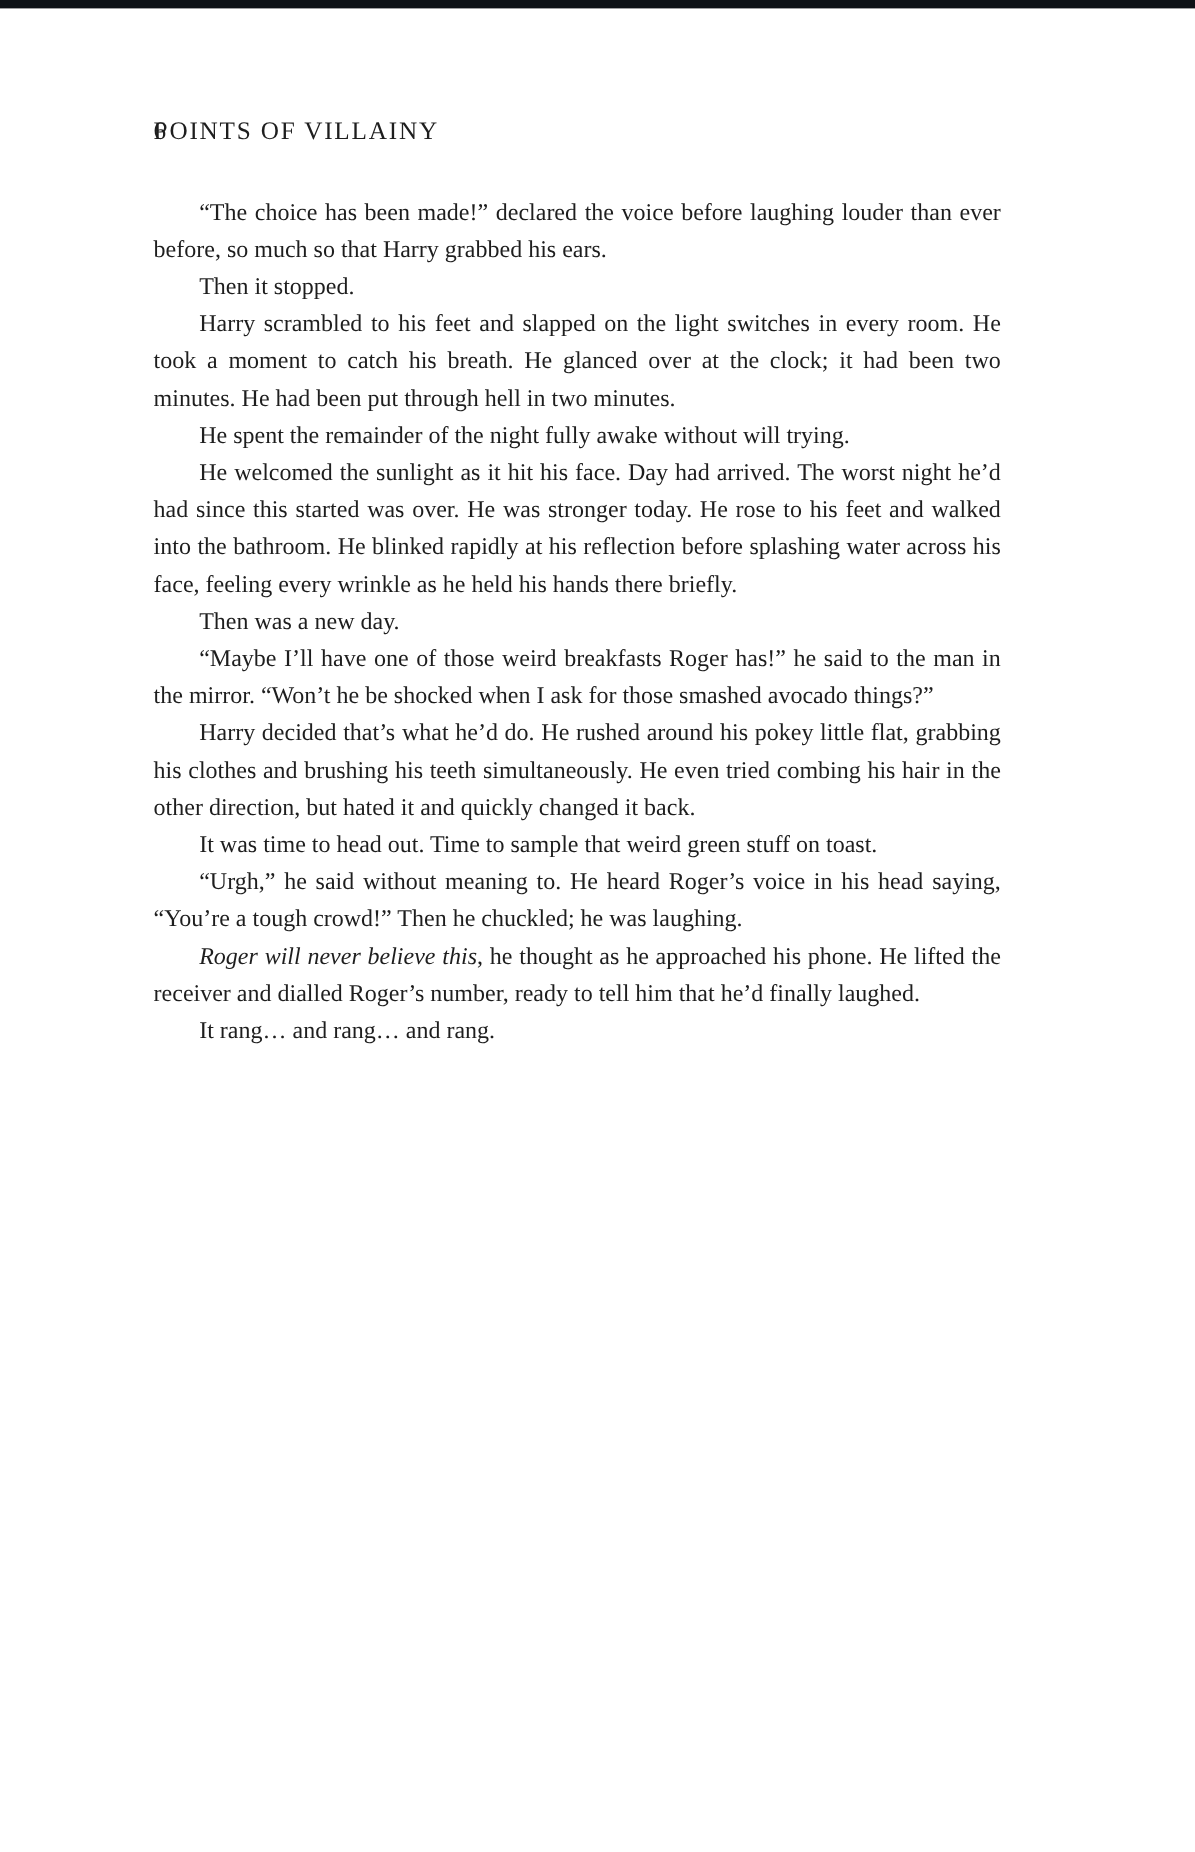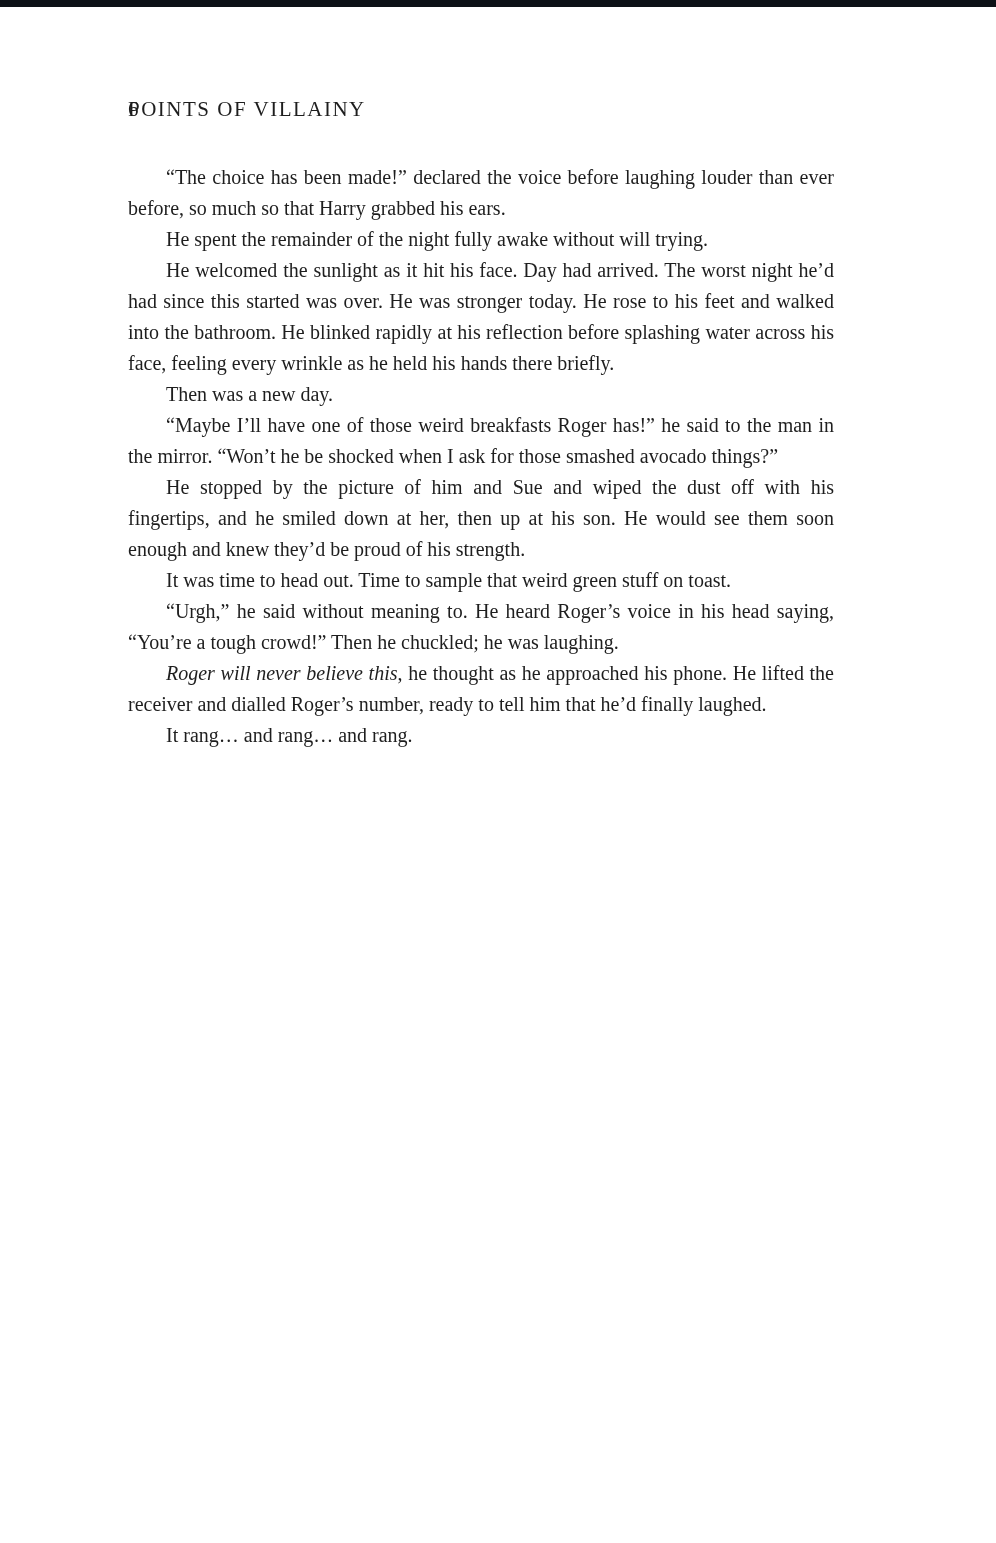--- a/index.html
+++ b/index.html
@@ -66,24 +66,26 @@
 
 <div class="page">
 
   <div class="running-head">
     <span class="folio">6</span>
     <span class="head-title">POINTS OF VILLAINY</span>
   </div>
 
   <div class="body-text">
     <p>“The choice has been made!” declared the voice before laughing louder than ever before, so much so that Harry grabbed his ears.</p>
+    <p>Then it stopped.</p>
+    <p>Harry scrambled to his feet and slapped on the light switches in every room. He took a moment to catch his breath. He glanced over at the clock; it had been two minutes. He had been put through hell in two minutes.</p>
     <p>He spent the remainder of the night fully awake without will trying.</p>
     <p>He welcomed the sunlight as it hit his face. Day had arrived. The worst night he’d had since this started was over. He was stronger today. He rose to his feet and walked into the bathroom. He blinked rapidly at his reflection before splashing water across his face, feeling every wrinkle as he held his hands there briefly.</p>
     <p>Then was a new day.</p>
     <p>“Maybe I’ll have one of those weird breakfasts Roger has!” he said to the man in the mirror. “Won’t he be shocked when I ask for those smashed avocado things?”</p>
-    <p>He stopped by the picture of him and Sue and wiped the dust off with his fingertips, and he smiled down at her, then up at his son. He would see them soon enough and knew they’d be proud of his strength.</p>
+    <p>Harry decided that’s what he’d do. He rushed around his pokey little flat, grabbing his clothes and brushing his teeth simultaneously. He even tried combing his hair in the other direction, but hated it and quickly changed it back.</p>
     <p>It was time to head out. Time to sample that weird green stuff on toast.</p>
     <p>“Urgh,” he said without meaning to. He heard Roger’s voice in his head saying, “You’re a tough crowd!” Then he chuckled; he was laughing.</p>
     <p><em>Roger will never believe this</em><span>, he thought as he approached his phone. He lifted the receiver and dialled Roger’s number, ready to tell him that he’d finally laughed.</span></p>
     <p>It rang… and rang… and rang.</p>
   </div>
 
 </div>
 
 </body></html>

